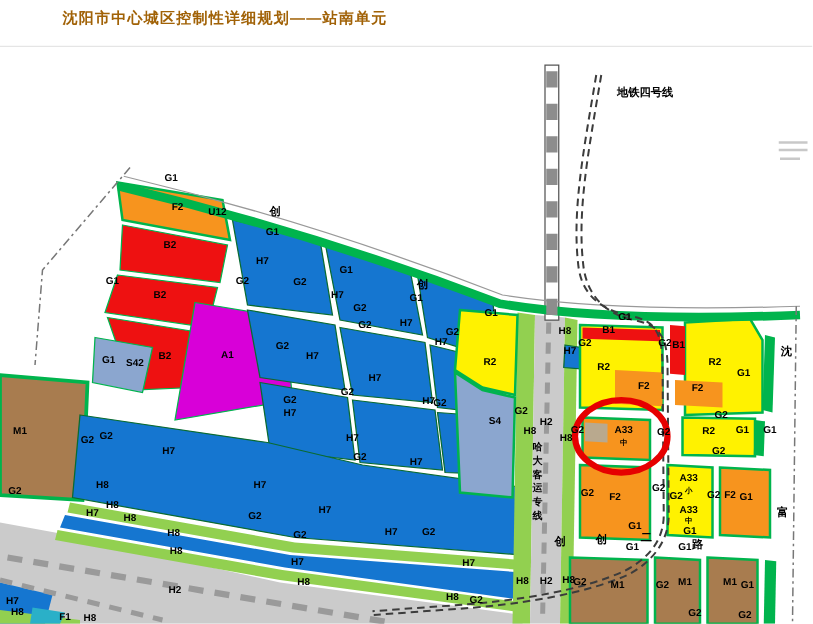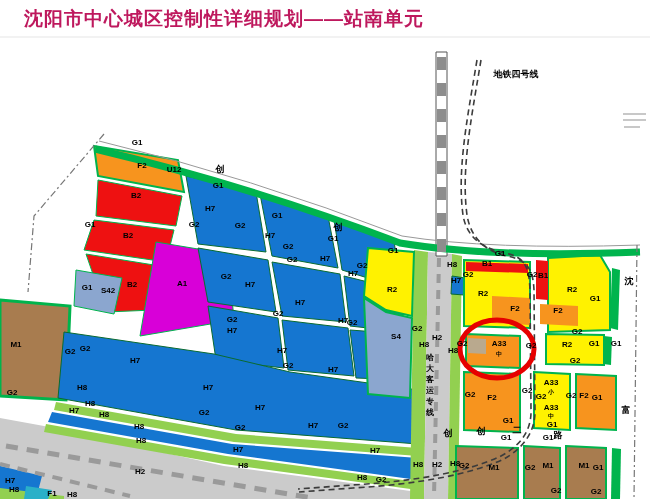--- a/index.html
+++ b/index.html
@@ -1,19 +1,19 @@
 <!DOCTYPE html>
 <html><head>
 <meta charset="utf-8">
 <style>
   html,body{margin:0;padding:0;}
   body{width:650px;height:499px;position:relative;background:#ffffff;
        font-family:"Liberation Sans","DejaVu Sans",sans-serif;overflow:hidden;}
-  .title{position:absolute;left:24px;top:6px;font-size:19px;font-weight:bold;
-         color:#be185d;letter-spacing:1px;white-space:nowrap;z-index:5;}
+  .title{position:absolute;left:50px;top:6px;font-size:12px;font-weight:bold;
+         color:#a16207;letter-spacing:1px;white-space:nowrap;z-index:5;}
   svg{position:absolute;left:0;top:0;}
   svg text{font-family:"Liberation Sans","DejaVu Sans",sans-serif;fill:#000;}
 </style>
 </head>
 <body>
 
 <div class="title">沈阳市中心城区控制性详细规划——站南单元</div>
 
 <svg id="map-svg" width="650" height="499" viewBox="0 0 650 499">
     <polygon points="0,418 44,426 224,466 418,492 418,499 0,499" fill="#cbcbcb" stroke="none" stroke-width="0"></polygon>

